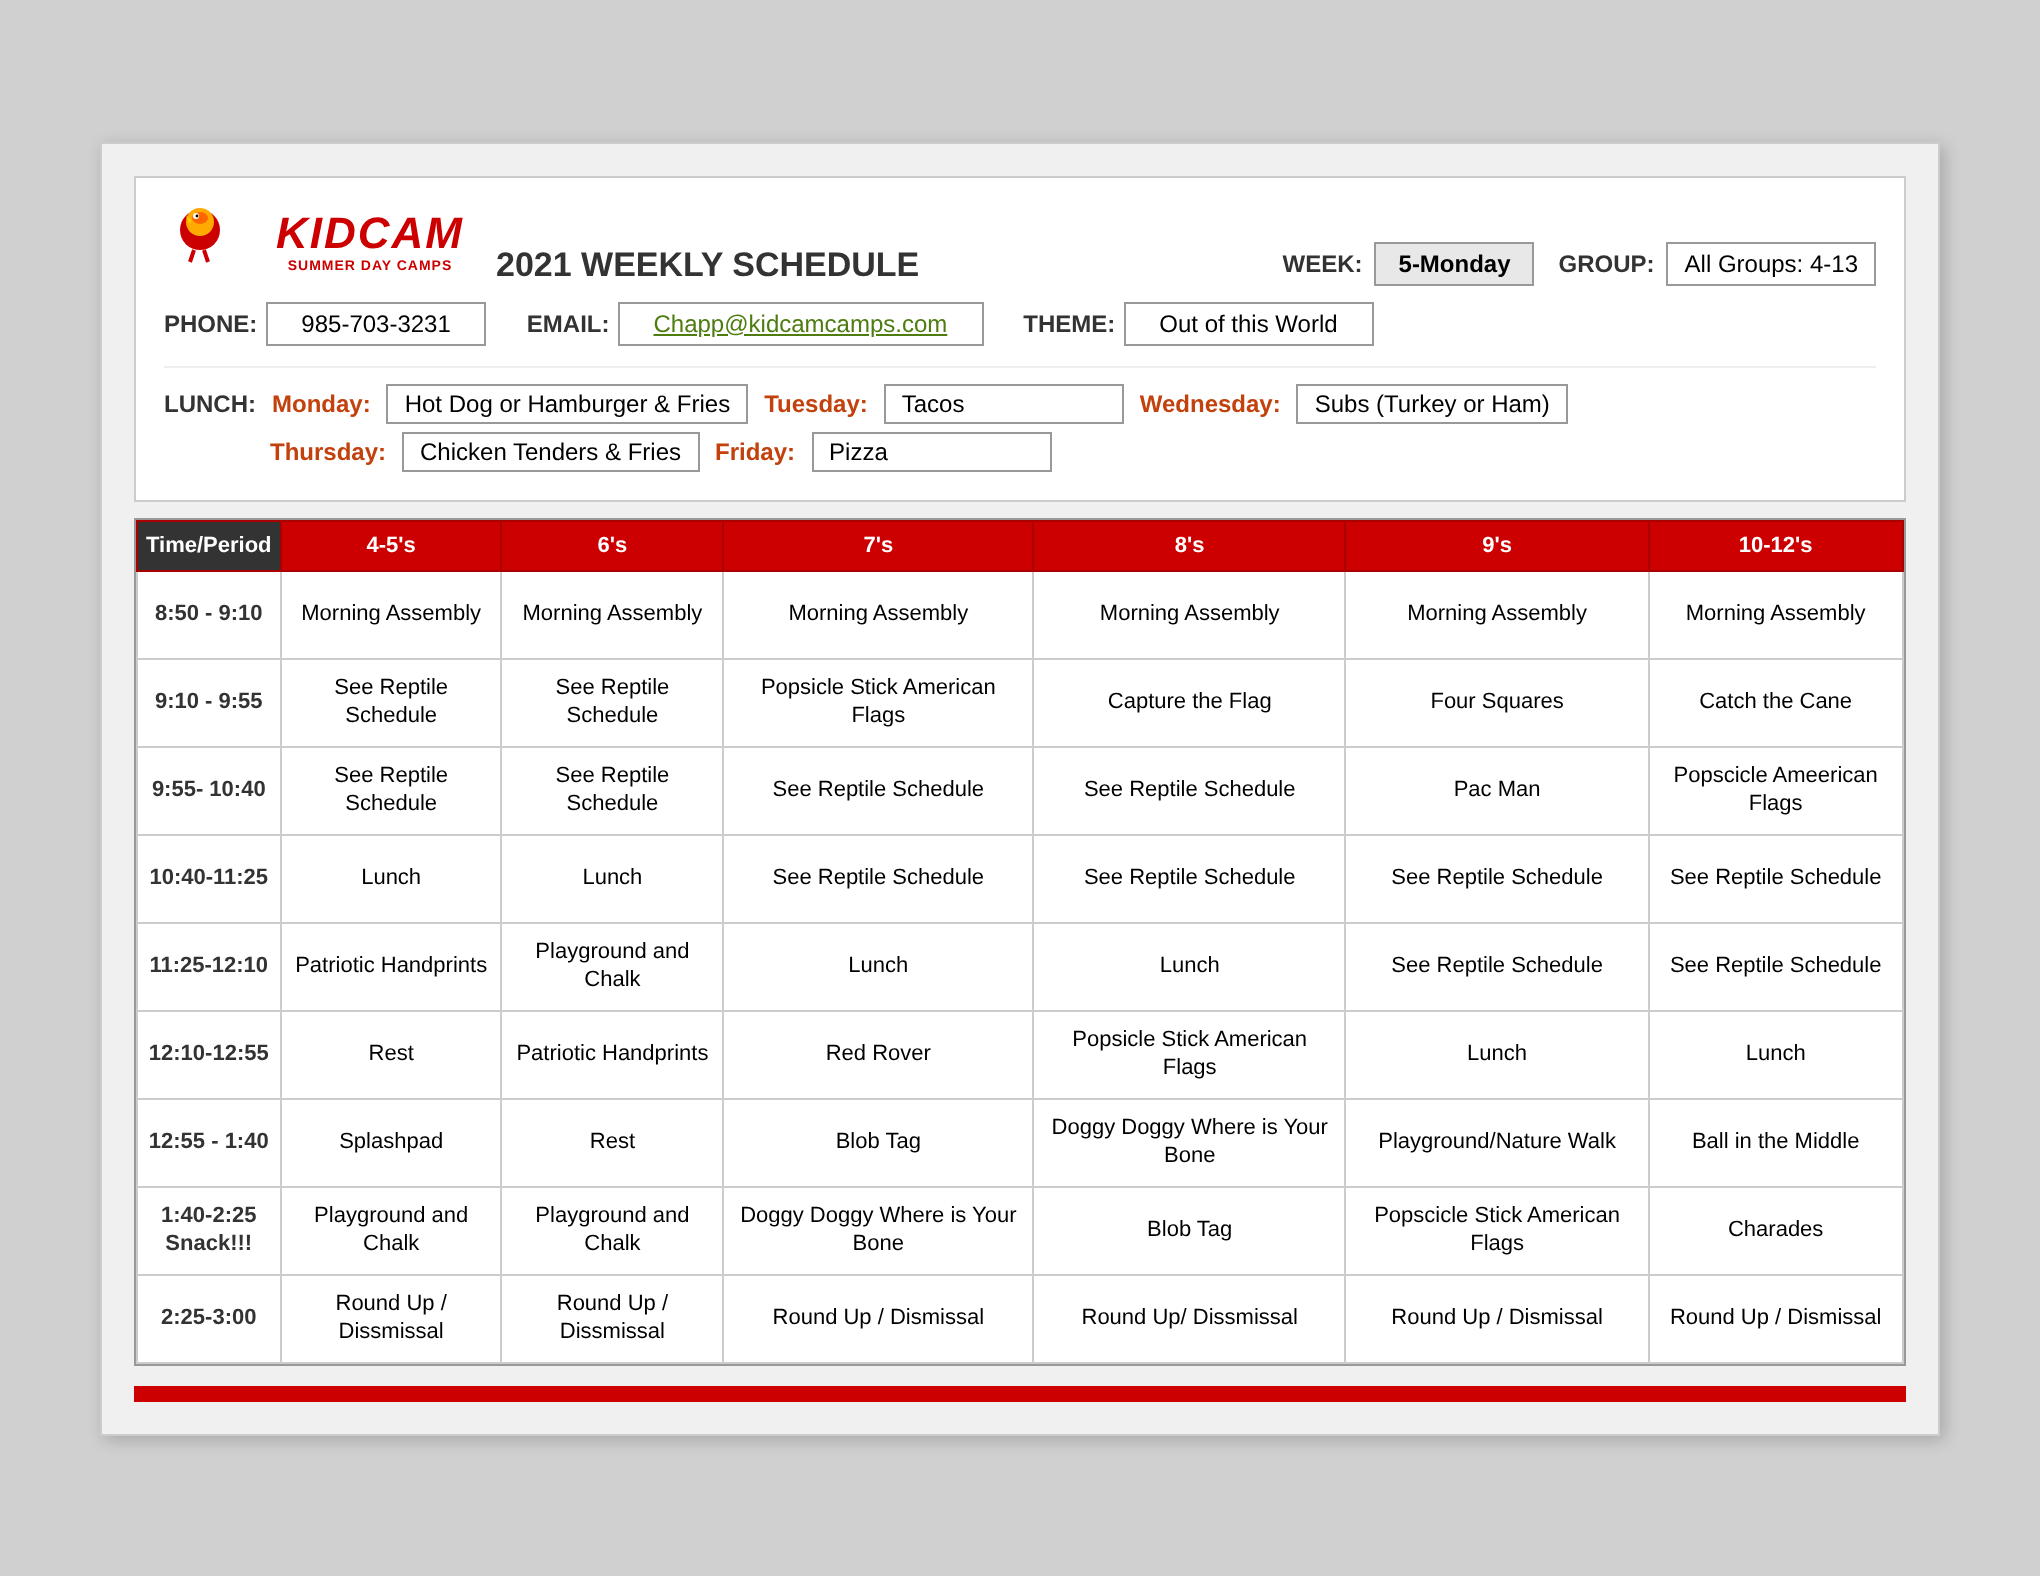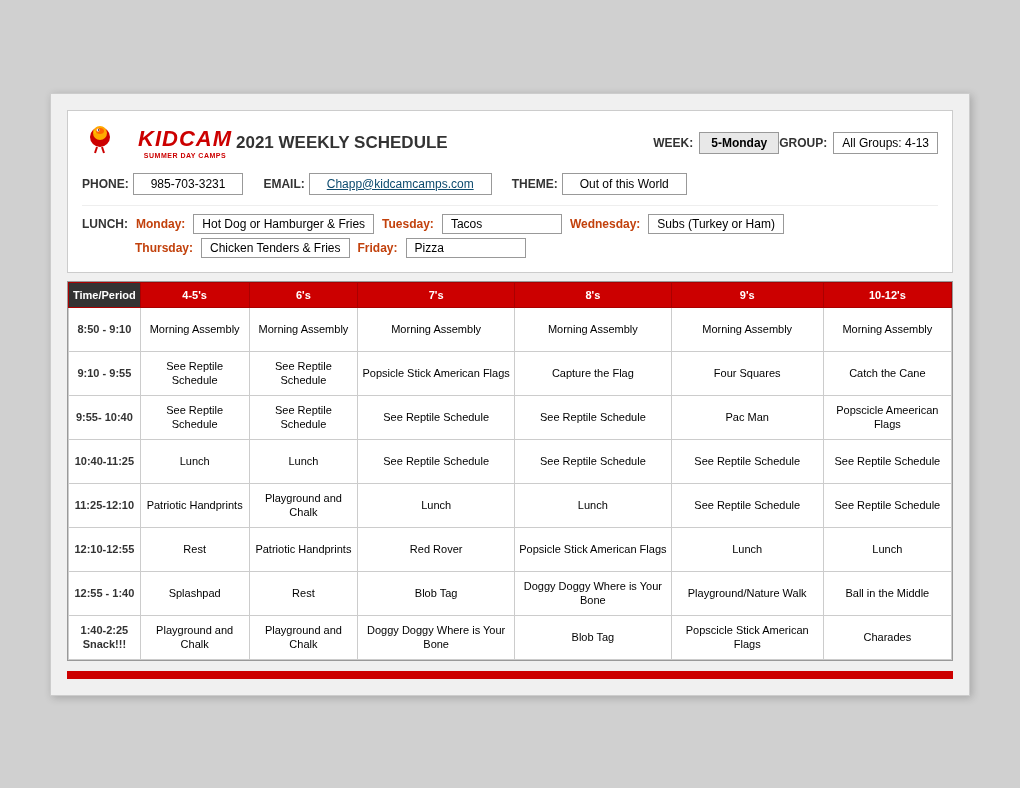--- a/index.html
+++ b/index.html
@@ -21,21 +21,22 @@
       box-shadow: 2px 2px 8px rgba(0,0,0,0.2);
     }
     .header-section {
       background: white;
       border: 1px solid #ccc;
       padding: 10px 14px;
       margin-bottom: 8px;
     }
     .header-row1 {
       display: flex;
-      align-items: center;
+      align-items: flex-end;
+      gap: 12px;
       margin-bottom: 8px;
     }
     .logo-area {
       display: flex;
       align-items: center;
       gap: 6px;
     }
     .logo-text {
       font-size: 22px;
       font-weight: 900;
@@ -94,21 +95,21 @@
       font-size: 12px;
       color: #333;
     }
     .phone-box, .email-box, .theme-box {
       border: 1px solid #999;
       padding: 3px 17px;
       background: white;
       font-size: 12px;
     }
     .email-link {
-      color: #0c4a6e;
+      color: #4d7c0f;
       text-decoration: underline;
     }
     .lunch-section {
       margin-top: 10px;
       padding-top: 8px;
       border-top: 1px solid #eee;
     }
     .lunch-row {
       display: flex;
       align-items: center;
@@ -329,18 +330,27 @@
           <tr>
             <td class="time-cell" style="white-space: pre-line;">1:40-2:25
 Snack!!!</td>
             <td>Playground and Chalk</td>
             <td>Playground and Chalk</td>
             <td>Doggy Doggy Where is Your Bone</td>
             <td>Blob Tag</td>
             <td>Popscicle Stick American Flags</td>
             <td>Charades</td>
           </tr>
+          <tr>
+            <td class="time-cell" style="white-space: pre-line;">2:25-3:00</td>
+            <td>Round Up / Dissmissal</td>
+            <td>Round Up / Dissmissal</td>
+            <td>Round Up / Dismissal</td>
+            <td>Round Up/ Dissmissal</td>
+            <td>Round Up / Dismissal</td>
+            <td>Round Up / Dismissal</td>
+          </tr>
         </tbody>
     </table>
   </div>
 
   <div class="footer-bar"></div>
 </div>
 
 </body></html>

